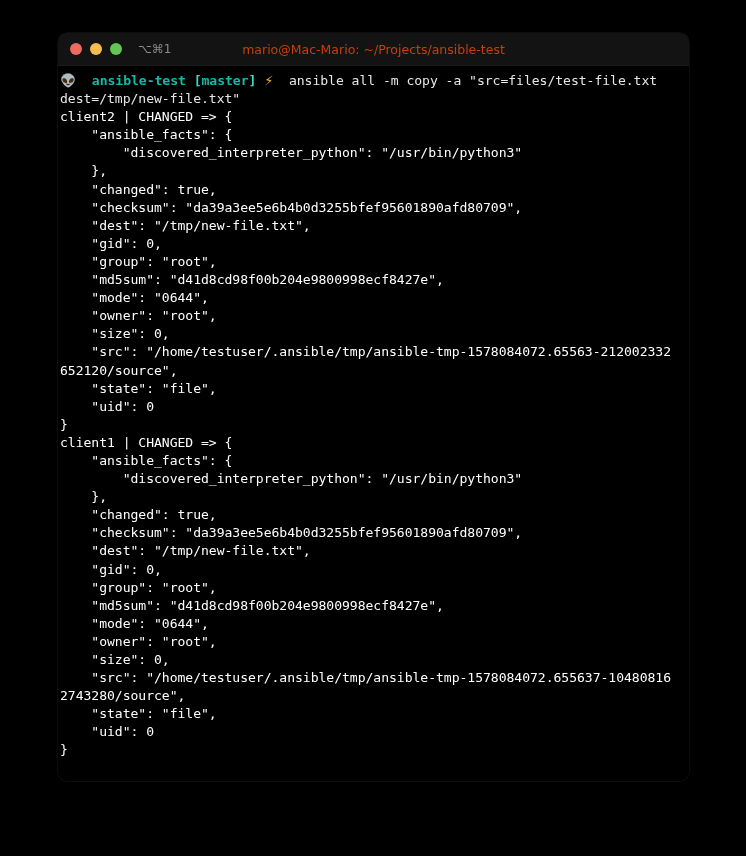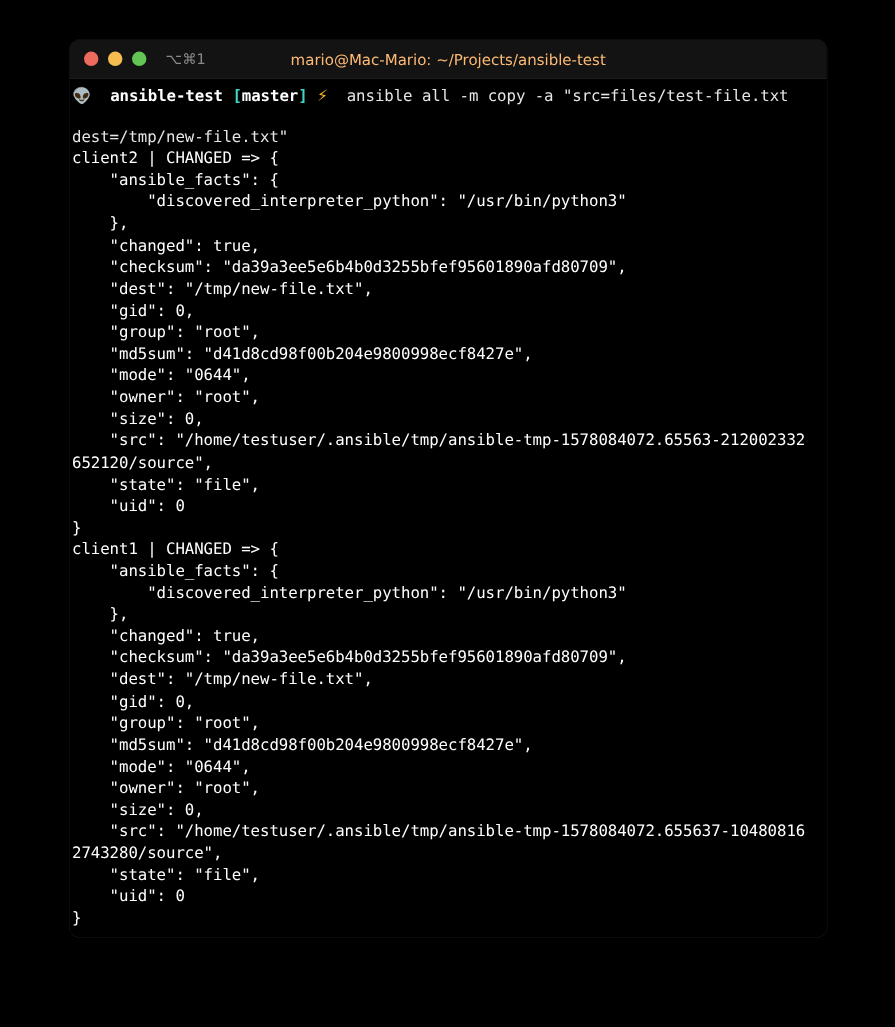--- a/index.html
+++ b/index.html
@@ -57,21 +57,21 @@
     font-family: "DejaVu Sans", sans-serif;
     font-size: 12px;
     letter-spacing: 0px;
   }
 
   #window-title {
     position: absolute;
     left: 0;
     right: 0;
     text-align: center;
-    color: #fdba74;
+    color: #c2410c;
     font-family: "DejaVu Sans", sans-serif;
     font-size: 12.5px;
     pointer-events: none;
   }
 
   #terminal-body {
     position: relative;
     padding: 6px 0 0 0;
     height: 716px;
     background: #000000;
@@ -81,22 +81,22 @@
   .line {
     font-family: "DejaVu Sans Mono", monospace;
     font-size: 13.1px;
     line-height: 18.1px;
     white-space: pre;
     padding-left: 2px;
     letter-spacing: -0.05px;
   }
 
   .out      { color: #ffffff; }
-  .cmd      { color: #e6e6e6; margin-top: 16px; }
-  .branch   { color: #ffffff; font-weight: bold; }
+  .cmd      { color: #e6e6e6; }
+  .branch   { color: #14b8a6; font-weight: bold; }
   .bracket  { color: #3fd6c8; font-weight: bold; }
   .bolt     { color: #f0b528; }
   .emoji    { font-family: "DejaVu Sans", sans-serif; font-size: 13px; }
 
   .cursor {
     display: inline-block;
     width: 8px;
     height: 14px;
     background: #9a9a9a;
     vertical-align: -3px;

